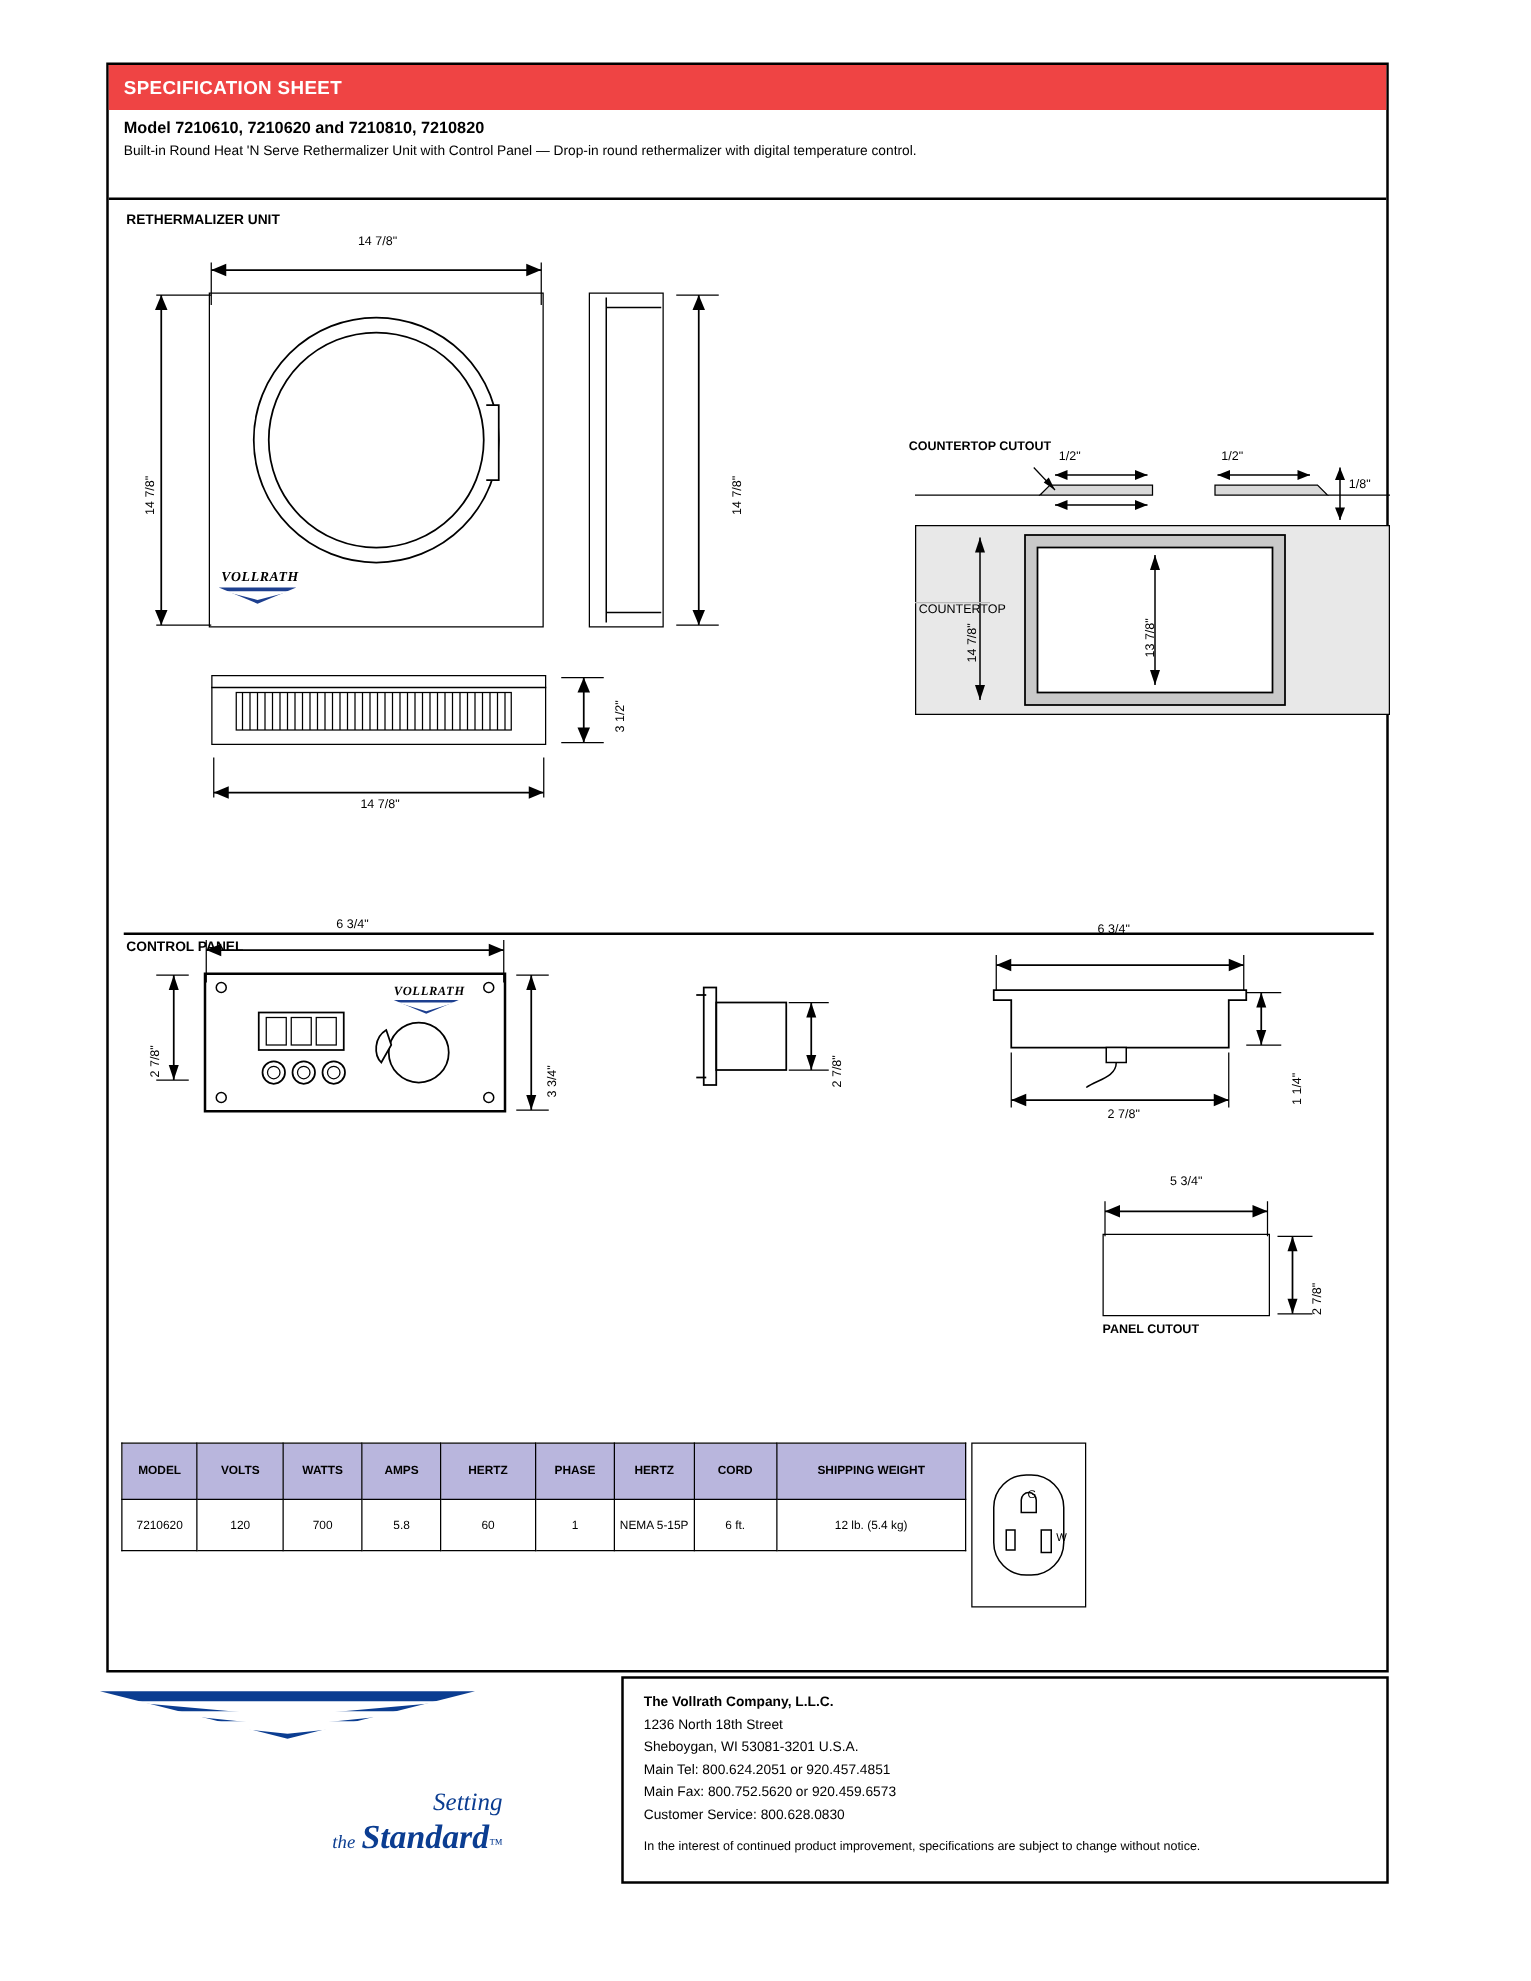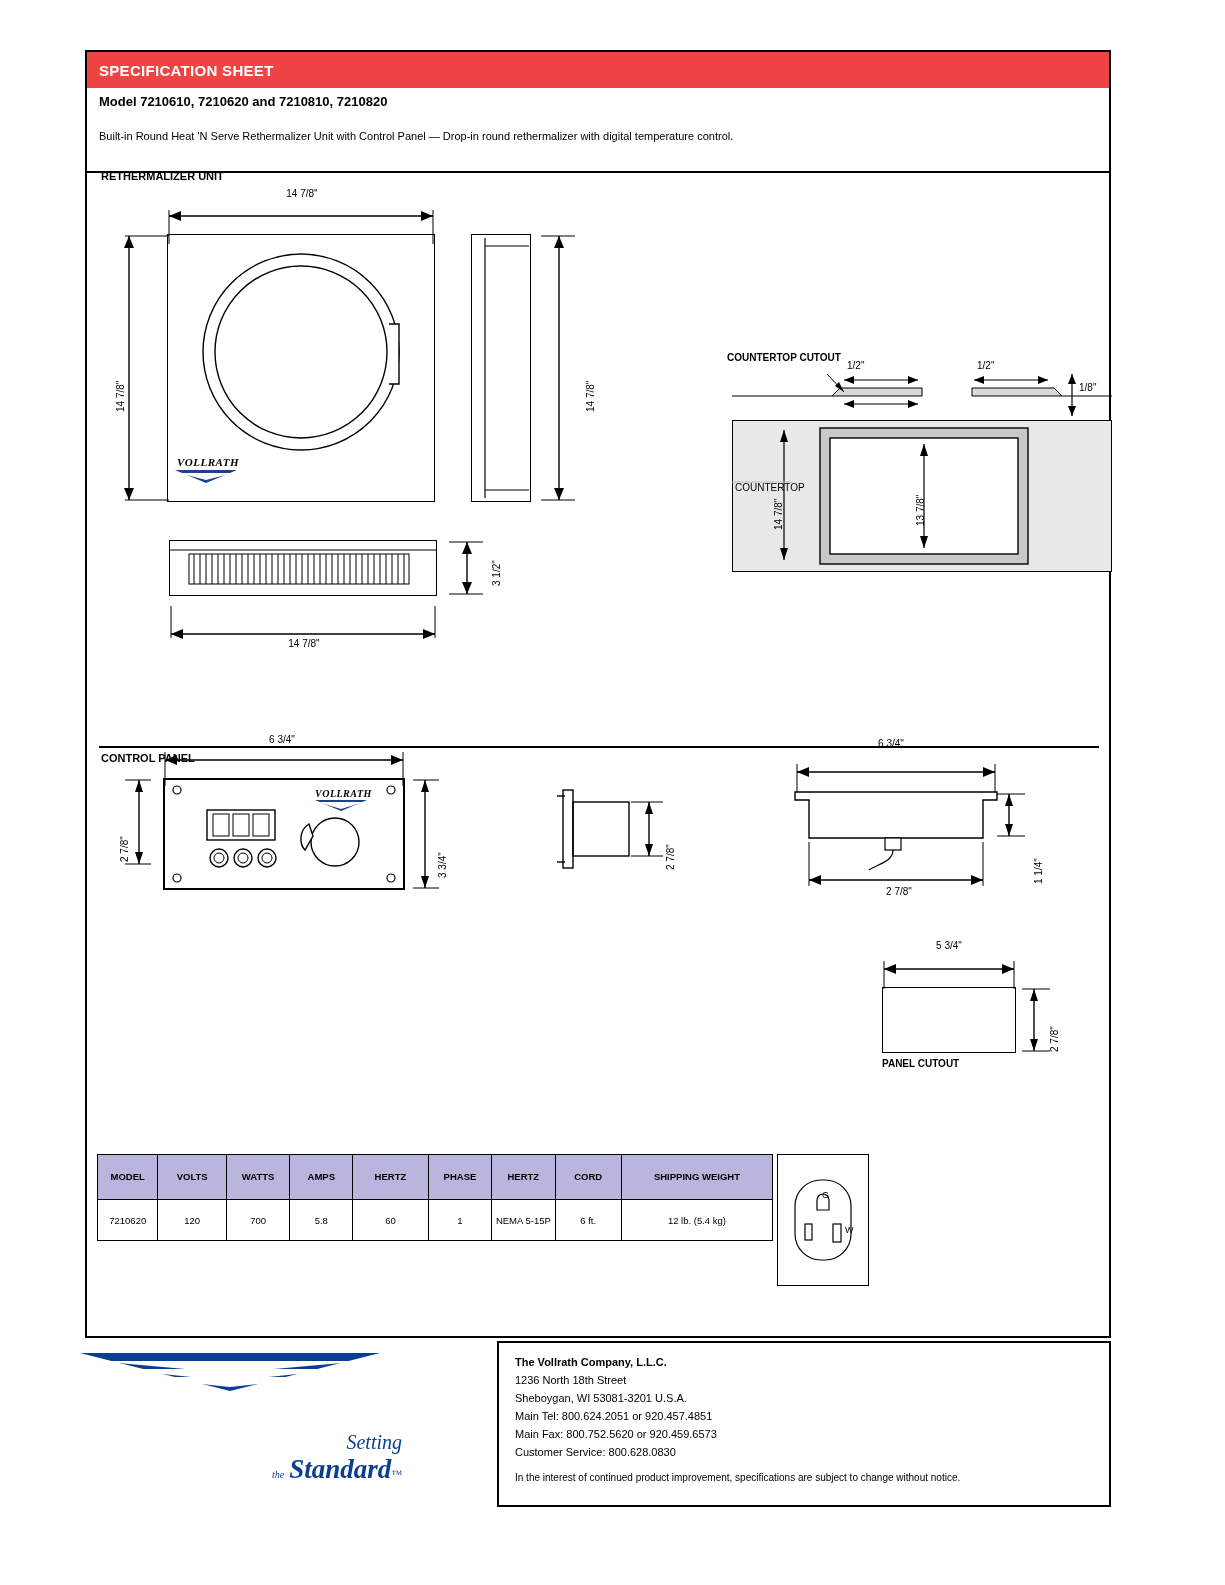--- a/index.html
+++ b/index.html
@@ -43,32 +43,32 @@
     box-sizing: border-box;
     font-size: 15px;
     font-weight: bold;
     letter-spacing: .3px;
   }
   .header-sub {
     position: absolute;
     left: 0;
     top: 36px;
     width: 100%;
-    height: 85px;
+    height: 72px;
     border-bottom: 2px solid #000;
     box-sizing: border-box;
     padding: 6px 8px 0 12px;
   }
   .header-sub .model {
     font-size: 13px;
     font-weight: bold;
   }
   .header-sub .desc {
     font-size: 11px;
-    margin-top: 20px;
+    margin-top: 5px;
     line-height: 1.3;
   }
 
   
   .section-label {
     position: absolute;
     font-size: 11px;
     font-weight: bold;
   }
   .divider {
@@ -525,21 +525,21 @@
 
   <div class="footer-logo">
     <svg width="310" height="44" style="display:block; margin-top:-4px;">
       <path d="M0 2 L300 2 L150 40 Z" fill="#0b3d91"></path>
       <path d="M16 10 L284 10 L150 22 Z" fill="#ffffff"></path>
       <path d="M34 18 L266 18 L150 30 Z" fill="#ffffff"></path>
       <path d="M54 26 L246 26 L150 36 Z" fill="#ffffff"></path>
     </svg>
     <div class="tag">
       <span>Setting</span><br>
-      <span style="font-size:10px;">the</span>
+      <span style="font-size:15px;">the</span>
       <span class="big">Standard</span><span style="font-size:11px;">™</span>
     </div>
   </div>
 
   <div class="footer-box">
     <div class="line" style="font-weight:bold;">The Vollrath Company, L.L.C.</div>
     <div class="line">1236 North 18th Street</div>
     <div class="line">Sheboygan, WI 53081-3201 U.S.A.</div>
     <div class="line">Main Tel: 800.624.2051 or 920.457.4851</div>
     <div class="line">Main Fax: 800.752.5620 or 920.459.6573</div>

